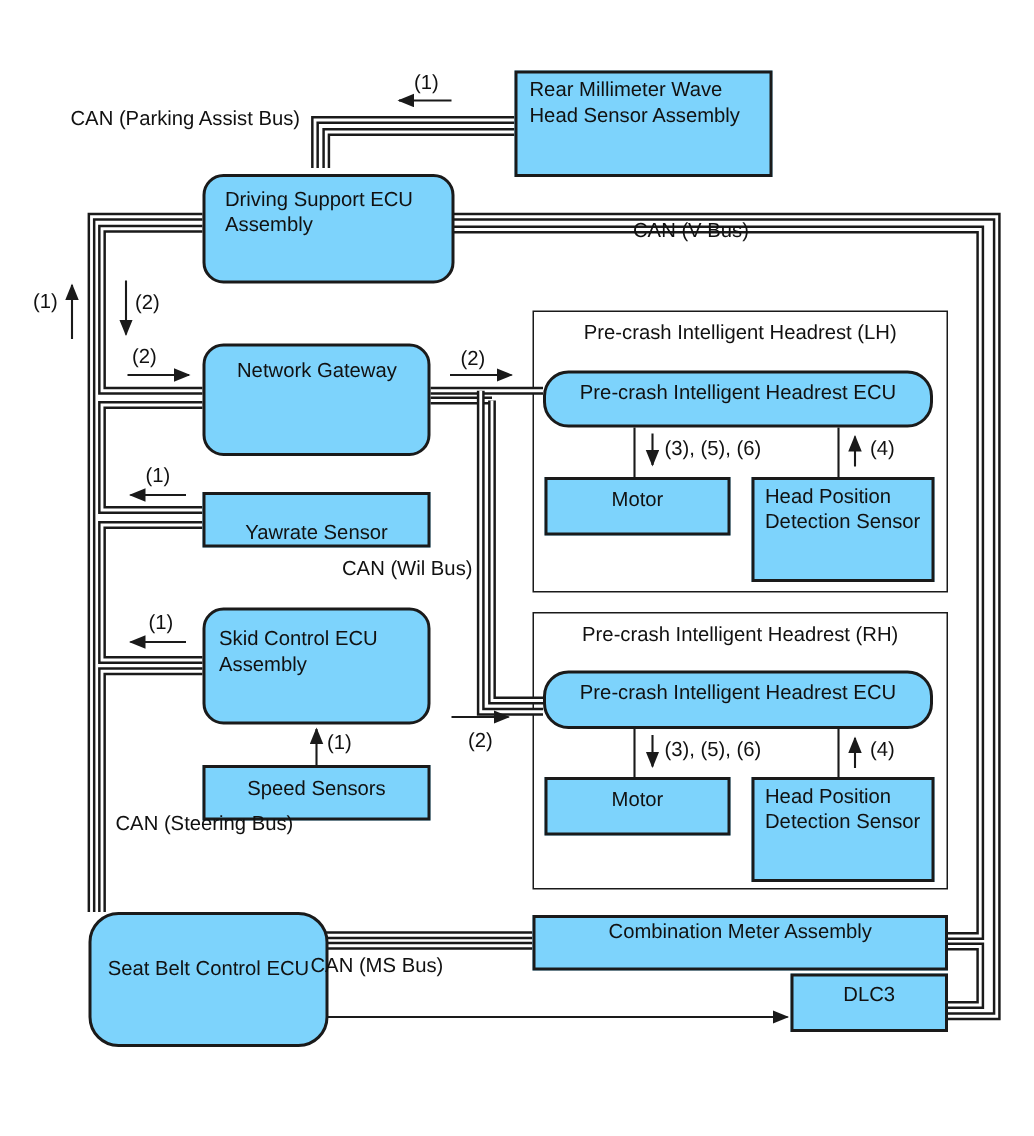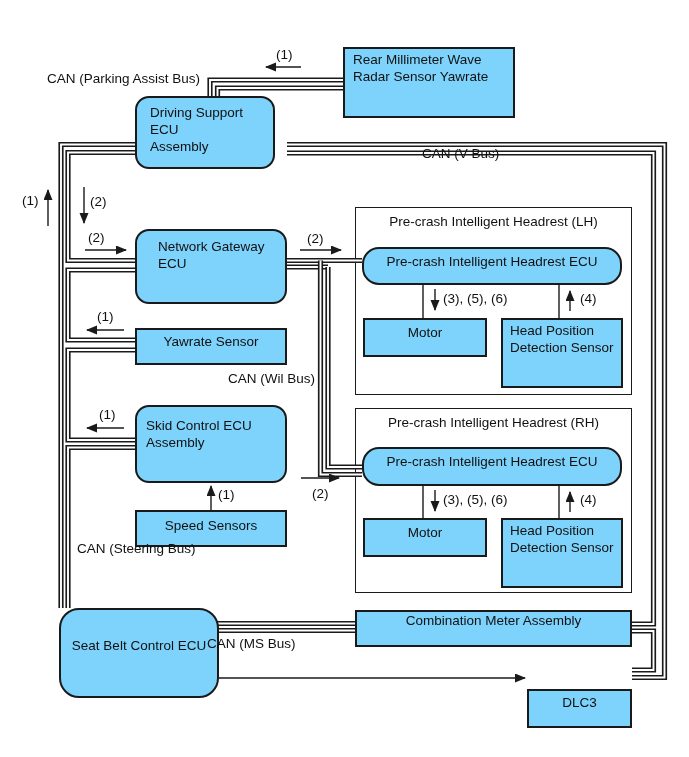--- a/index.html
+++ b/index.html
@@ -116,34 +116,33 @@
       <line class="thin" x1="435" y1="289" x2="435" y2="310" marker-end="url(#ah)"></line>
       <line class="thin" x1="570" y1="311" x2="570" y2="291" marker-end="url(#ah)"></line>
       <line class="thin" x1="435" y1="490" x2="435" y2="511" marker-end="url(#ah)"></line>
       <line class="thin" x1="570" y1="512" x2="570" y2="492" marker-end="url(#ah)"></line>
       <line class="thin" x1="177" y1="678" x2="525" y2="678" marker-start="url(#ah)" marker-end="url(#ah)"></line>
     </g>
   </svg>
 
   <div class="box" style="left:343px;top:47px;width:172px;height:71px;padding:2px 0 0 8px;">
     <div>Rear Millimeter Wave</div>
-    <div>Radar Sensor Yawrate</div>
-  </div>
-
-  <div class="box rounded" style="left:135px;top:96px;width:140px;height:73px;padding:6px 0 12px 13px;">
+    <div>Head Sensor Assembly</div>
+  </div>
+
+  <div class="box rounded" style="left:135px;top:116px;width:168px;height:73px;padding:6px 0 12px 13px;">
     <div>Driving Support ECU</div>
     <div>Assembly</div>
   </div>
 
   <div class="box rounded" style="left:135px;top:229px;width:152px;height:75px;padding:7px 0 0 21px;">
     <div>Network Gateway</div>
-    <div>ECU</div>
-  </div>
-
-  <div class="box ctr" style="left:135px;top:328px;width:152px;height:37px;padding-top:3px;">
+  </div>
+
+  <div class="box ctr" style="left:135px;top:328px;width:152px;height:37px;padding-top:16px;">
     <div>Yawrate Sensor</div>
   </div>
 
   <div class="box rounded" style="left:135px;top:405px;width:152px;height:78px;padding:10px 0 0 9px;">
     <div>Skid Control ECU</div>
     <div>Assembly</div>
   </div>
 
   <div class="box ctr" style="left:135px;top:510px;width:152px;height:37px;padding-top:5px;">
     <div>Speed Sensors</div>
@@ -172,21 +171,21 @@
   </div>
   <div class="box" style="left:501px;top:518px;width:122px;height:70px;padding:2px 0 0 7px;">
     <div>Head Position</div>
     <div>Detection Sensor</div>
   </div>
 
   <div class="box ctr" style="left:355px;top:610px;width:277px;height:37px;padding-top:0;">
     <div>Combination Meter Assembly</div>
   </div>
 
-  <div class="box ctr" style="left:527px;top:689px;width:105px;height:39px;padding-top:3px;">
+  <div class="box ctr" style="left:527px;top:649px;width:105px;height:39px;padding-top:3px;">
     <div>DLC3</div>
   </div>
 
   <div class="lbl" style="left:47px;top:71px;">CAN (Parking Assist Bus)</div>
   <div class="lbl" style="left:422px;top:146px;">CAN (V Bus)</div>
   <div class="lbl" style="left:228px;top:371px;">CAN (Wil Bus)</div>
   <div class="lbl" style="left:77px;top:524px;margin-top:17px;">CAN (Steering Bus)</div>
   <div class="lbl" style="left:207px;top:636px;">CAN (MS Bus)</div>
 
   <div class="lbl" style="left:276px;top:47px;">(1)</div>

